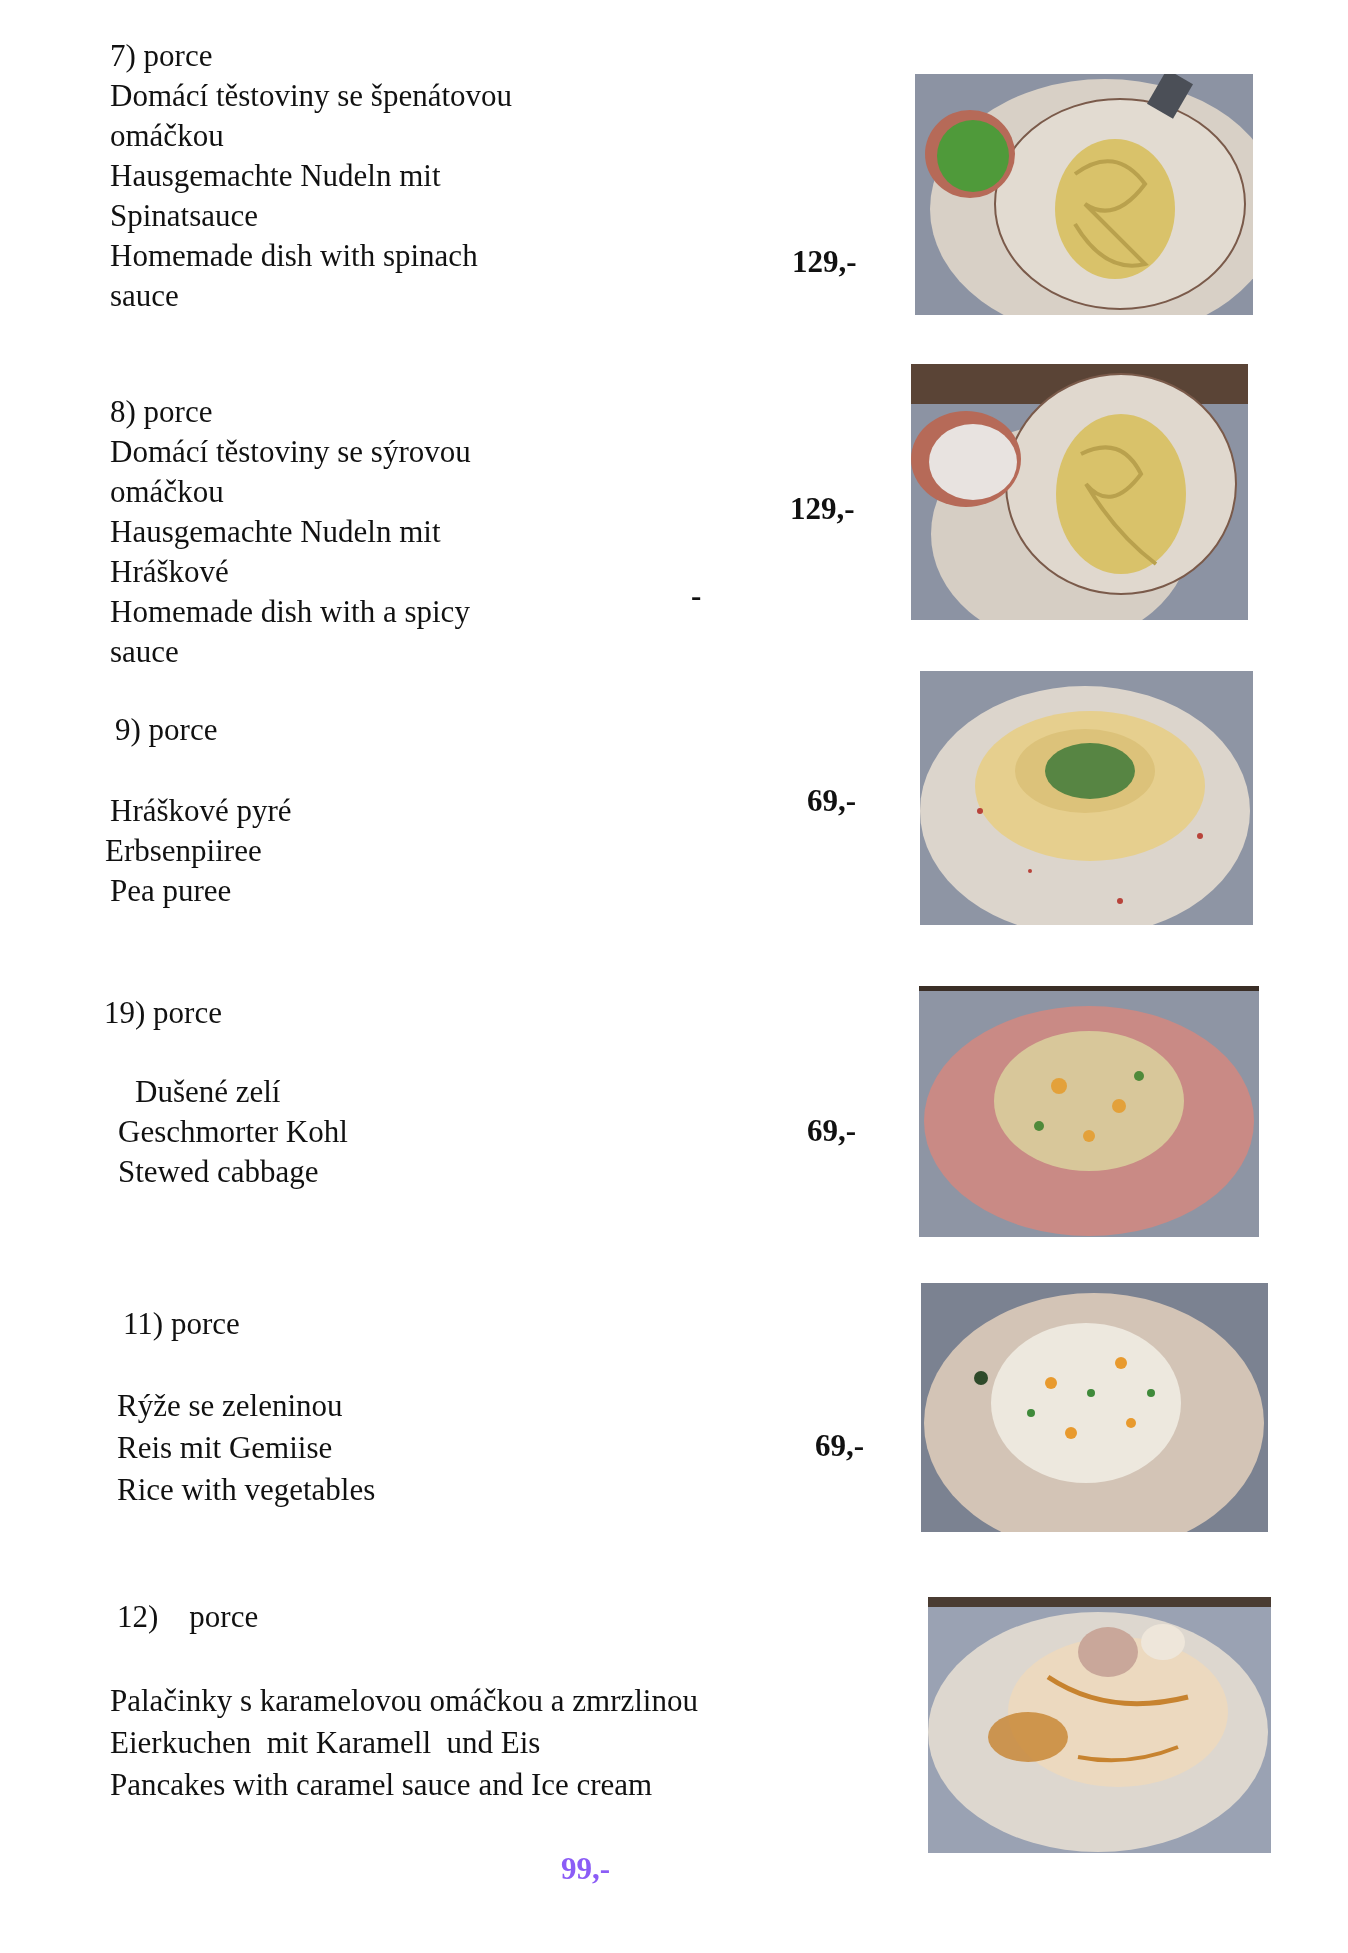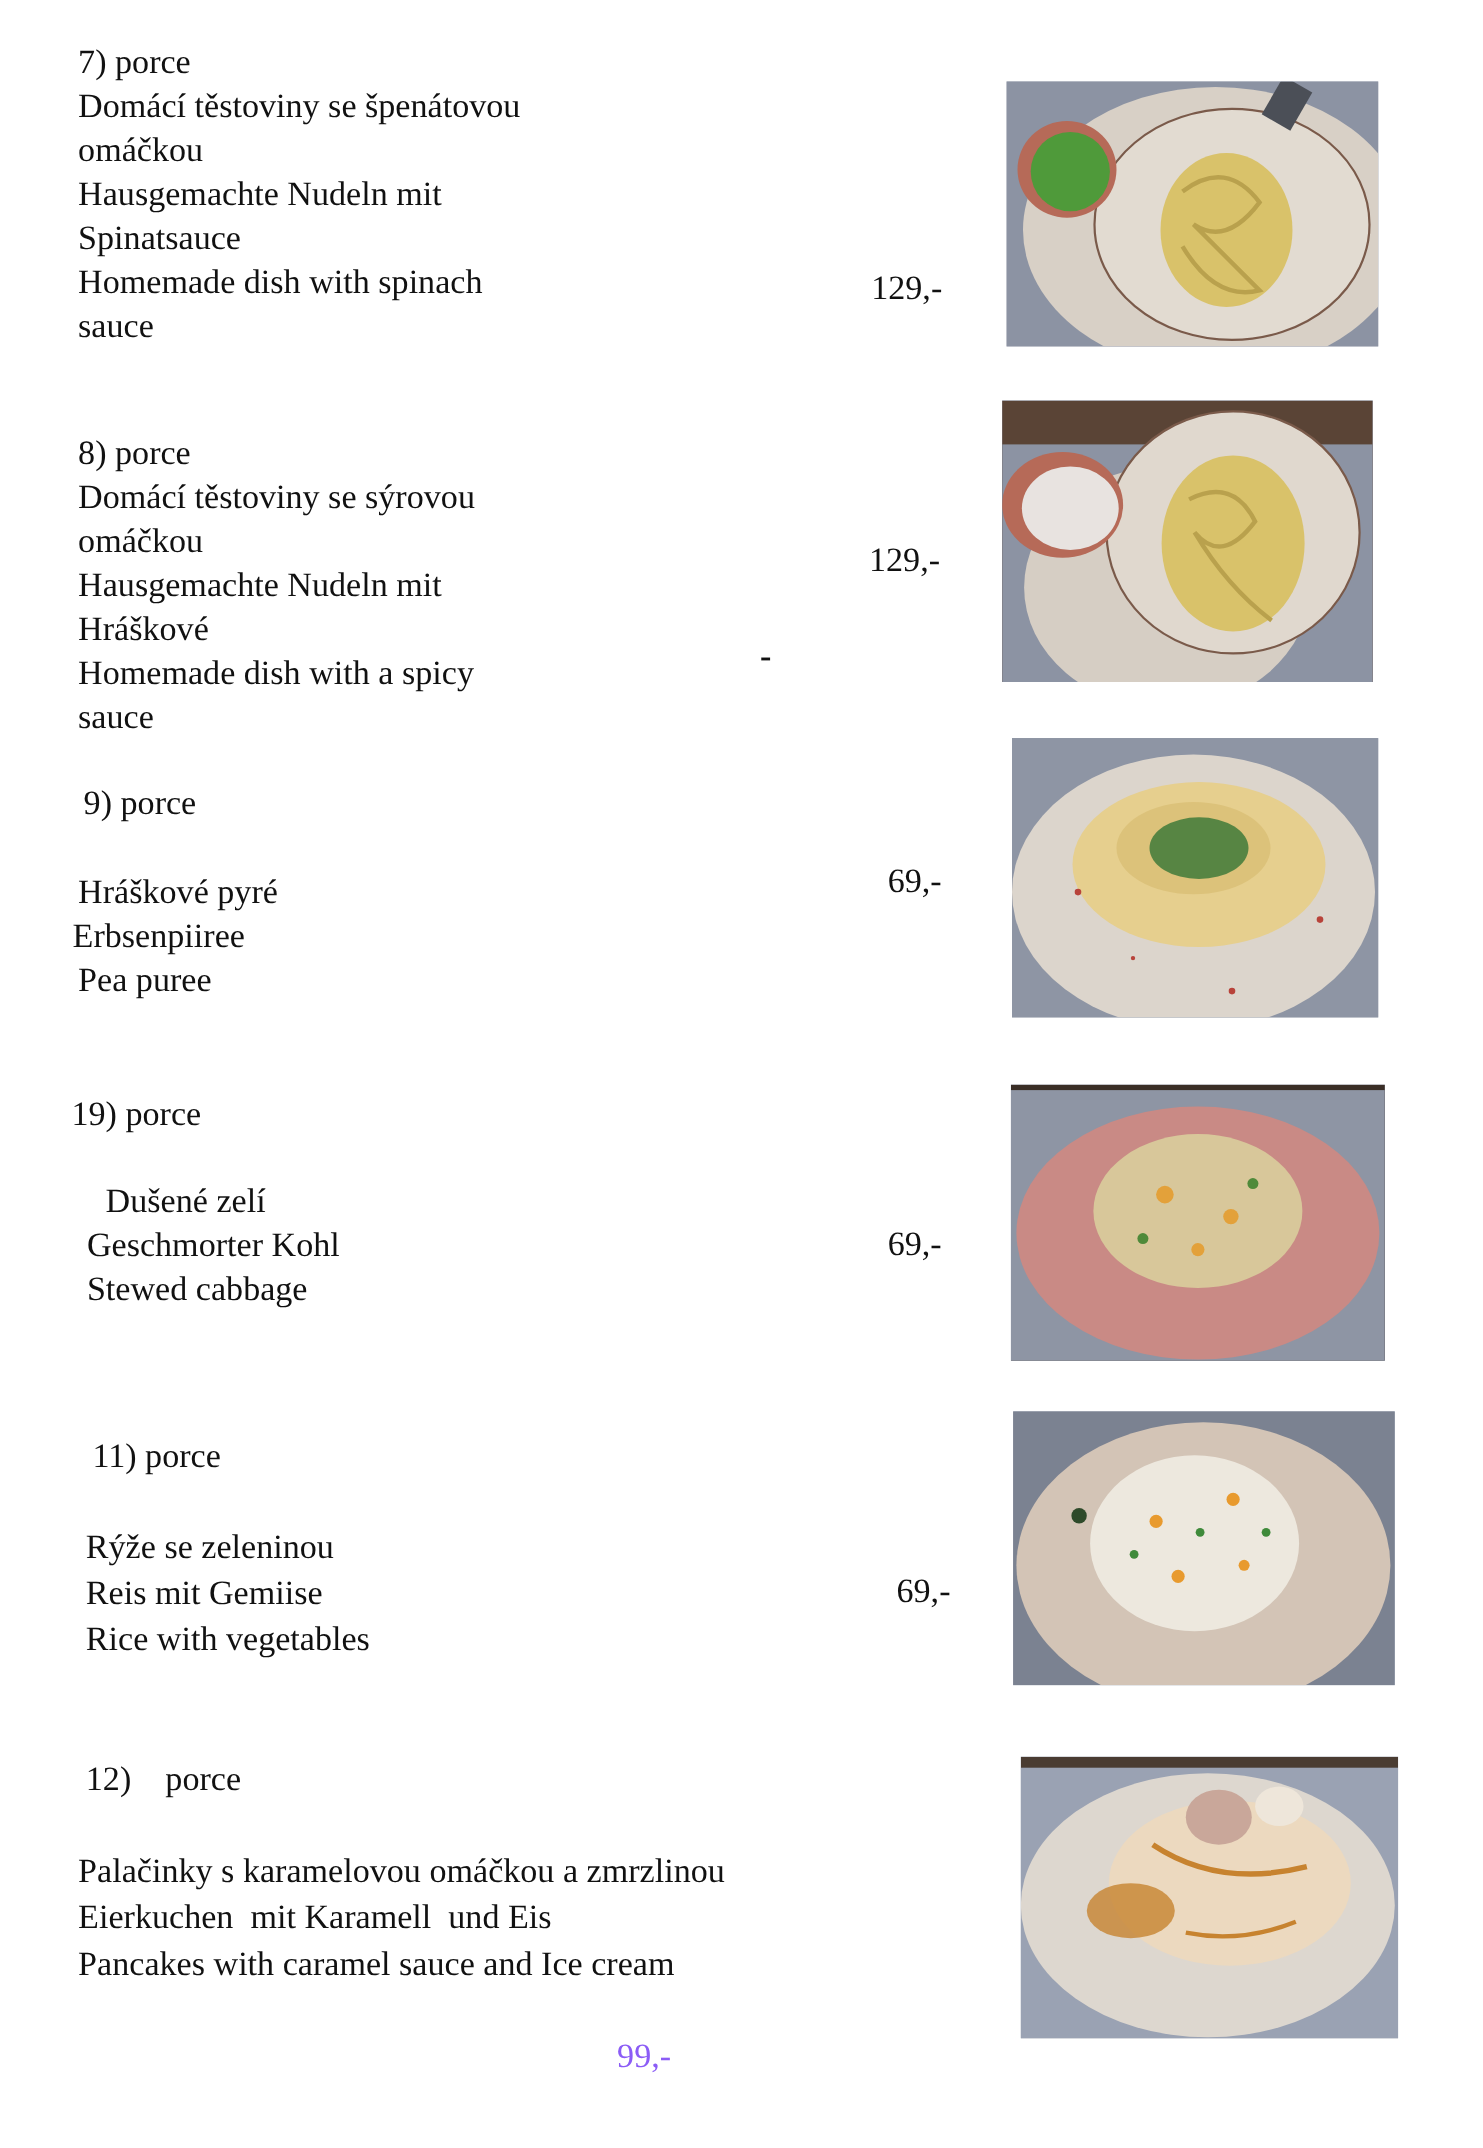--- a/index.html
+++ b/index.html
@@ -1,20 +1,20 @@
 <!DOCTYPE html>
 <html><head>
 <meta charset="utf-8">
 <style>
   html, body { margin: 0; padding: 0; background: #ffffff; }
   body { width: 1348px; height: 1953px; position: relative; overflow: hidden;
          font-family: "Liberation Serif", "DejaVu Serif", serif; color: #111; }
-  .t { position: absolute; font-size: 31px; line-height: 40px; white-space: nowrap; }
+  .t { position: absolute; font-size: 31px; line-height: 40px; white-space: nowrap; margin-left: 39px; }
   .b { font-weight: normal; }
-  .price { position: absolute; font-size: 31px; font-weight: normal; line-height: 32px; white-space: nowrap; color: #111; }
+  .price { position: absolute; font-size: 31px; font-weight: bold; line-height: 32px; white-space: nowrap; color: #111; }
   .photo { position: absolute; overflow: hidden; background: #8e95a4; }
   .photo svg { display: block; width: 100%; height: 100%; }
   .dash { position: absolute; font-size: 31px; font-weight: bold; line-height: 32px; }
 </style>
 </head>
 <body>
 
 <div>
   <div class="t" style="left:71px;top:36px">7) porce</div>
   <div class="t b" style="left:71px;top:76px">Domácí těstoviny se špenátovou</div>

